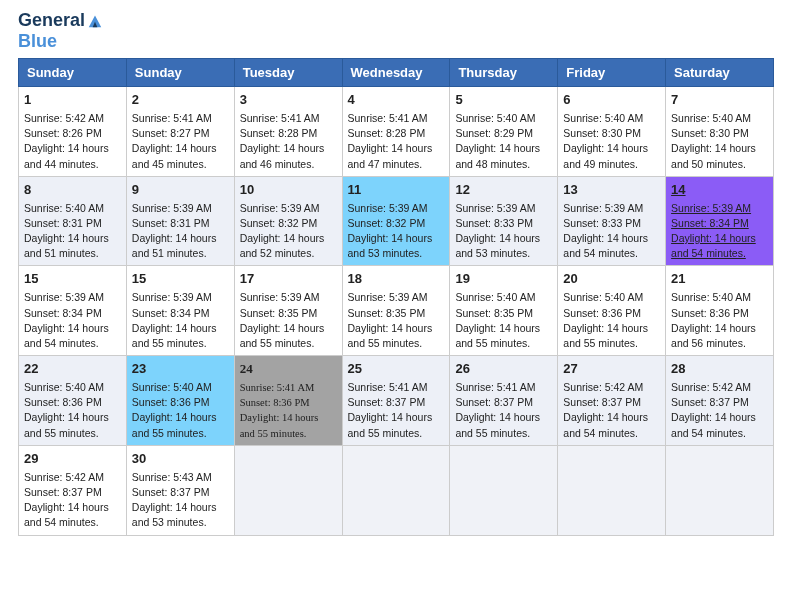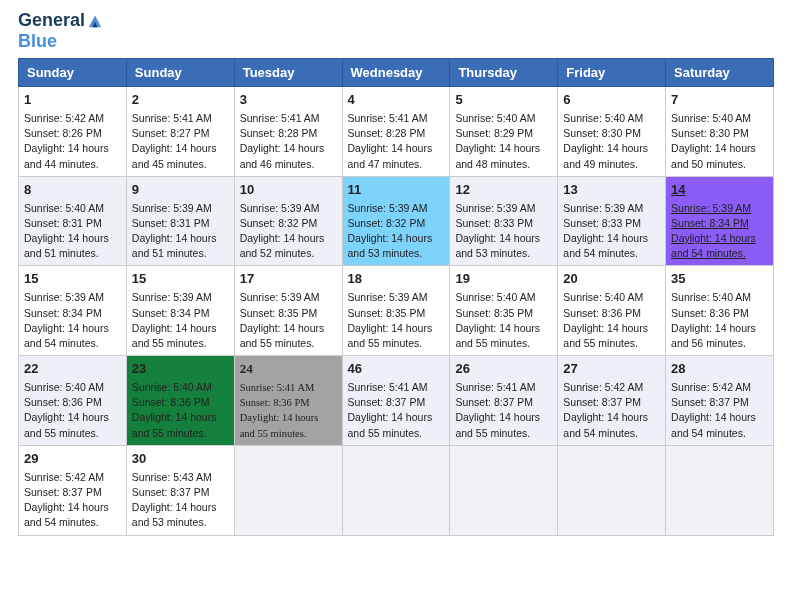--- a/index.html
+++ b/index.html
@@ -207,39 +207,39 @@
           </td>
           <td>
             <span class="day-num">19</span>
             <div class="day-info">Sunrise: 5:40 AM<br>Sunset: 8:35 PM<br>Daylight: 14 hours<br>and 55 minutes.</div>
           </td>
           <td>
             <span class="day-num">20</span>
             <div class="day-info">Sunrise: 5:40 AM<br>Sunset: 8:36 PM<br>Daylight: 14 hours<br>and 55 minutes.</div>
           </td>
           <td>
-            <span class="day-num">35</span>
+            <span class="day-num">21</span>
             <div class="day-info">Sunrise: 5:40 AM<br>Sunset: 8:36 PM<br>Daylight: 14 hours<br>and 56 minutes.</div>
           </td>
         </tr>
         <tr style="background: rgb(237, 240, 247);">
           <td style="background: rgb(237, 240, 247); margin-left: 35px;">
             <span class="day-num">22</span>
             <div class="day-info">Sunrise: 5:40 AM<br>Sunset: 8:36 PM<br>Daylight: 14 hours<br>and 55 minutes.</div>
           </td>
-          <td style="background: #15803d;">
+          <td style="background: #7dd3fc;">
             <span class="day-num">23</span>
             <div class="day-info">Sunrise: 5:40 AM<br>Sunset: 8:36 PM<br>Daylight: 14 hours<br>and 55 minutes.</div>
           </td>
           <td style="background: #a3a3a3; font-family: Liberation Serif, serif;">
             <span class="day-num">24</span>
             <div class="day-info">Sunrise: 5:41 AM<br>Sunset: 8:36 PM<br>Daylight: 14 hours<br>and 55 minutes.</div>
           </td>
           <td style="background: rgb(237, 240, 247);">
-            <span class="day-num">46</span>
+            <span class="day-num">25</span>
             <div class="day-info">Sunrise: 5:41 AM<br>Sunset: 8:37 PM<br>Daylight: 14 hours<br>and 55 minutes.</div>
           </td>
           <td style="background: rgb(237, 240, 247);">
             <span class="day-num">26</span>
             <div class="day-info">Sunrise: 5:41 AM<br>Sunset: 8:37 PM<br>Daylight: 14 hours<br>and 55 minutes.</div>
           </td>
           <td style="background: rgb(237, 240, 247);">
             <span class="day-num">27</span>
             <div class="day-info">Sunrise: 5:42 AM<br>Sunset: 8:37 PM<br>Daylight: 14 hours<br>and 54 minutes.</div>
           </td>

